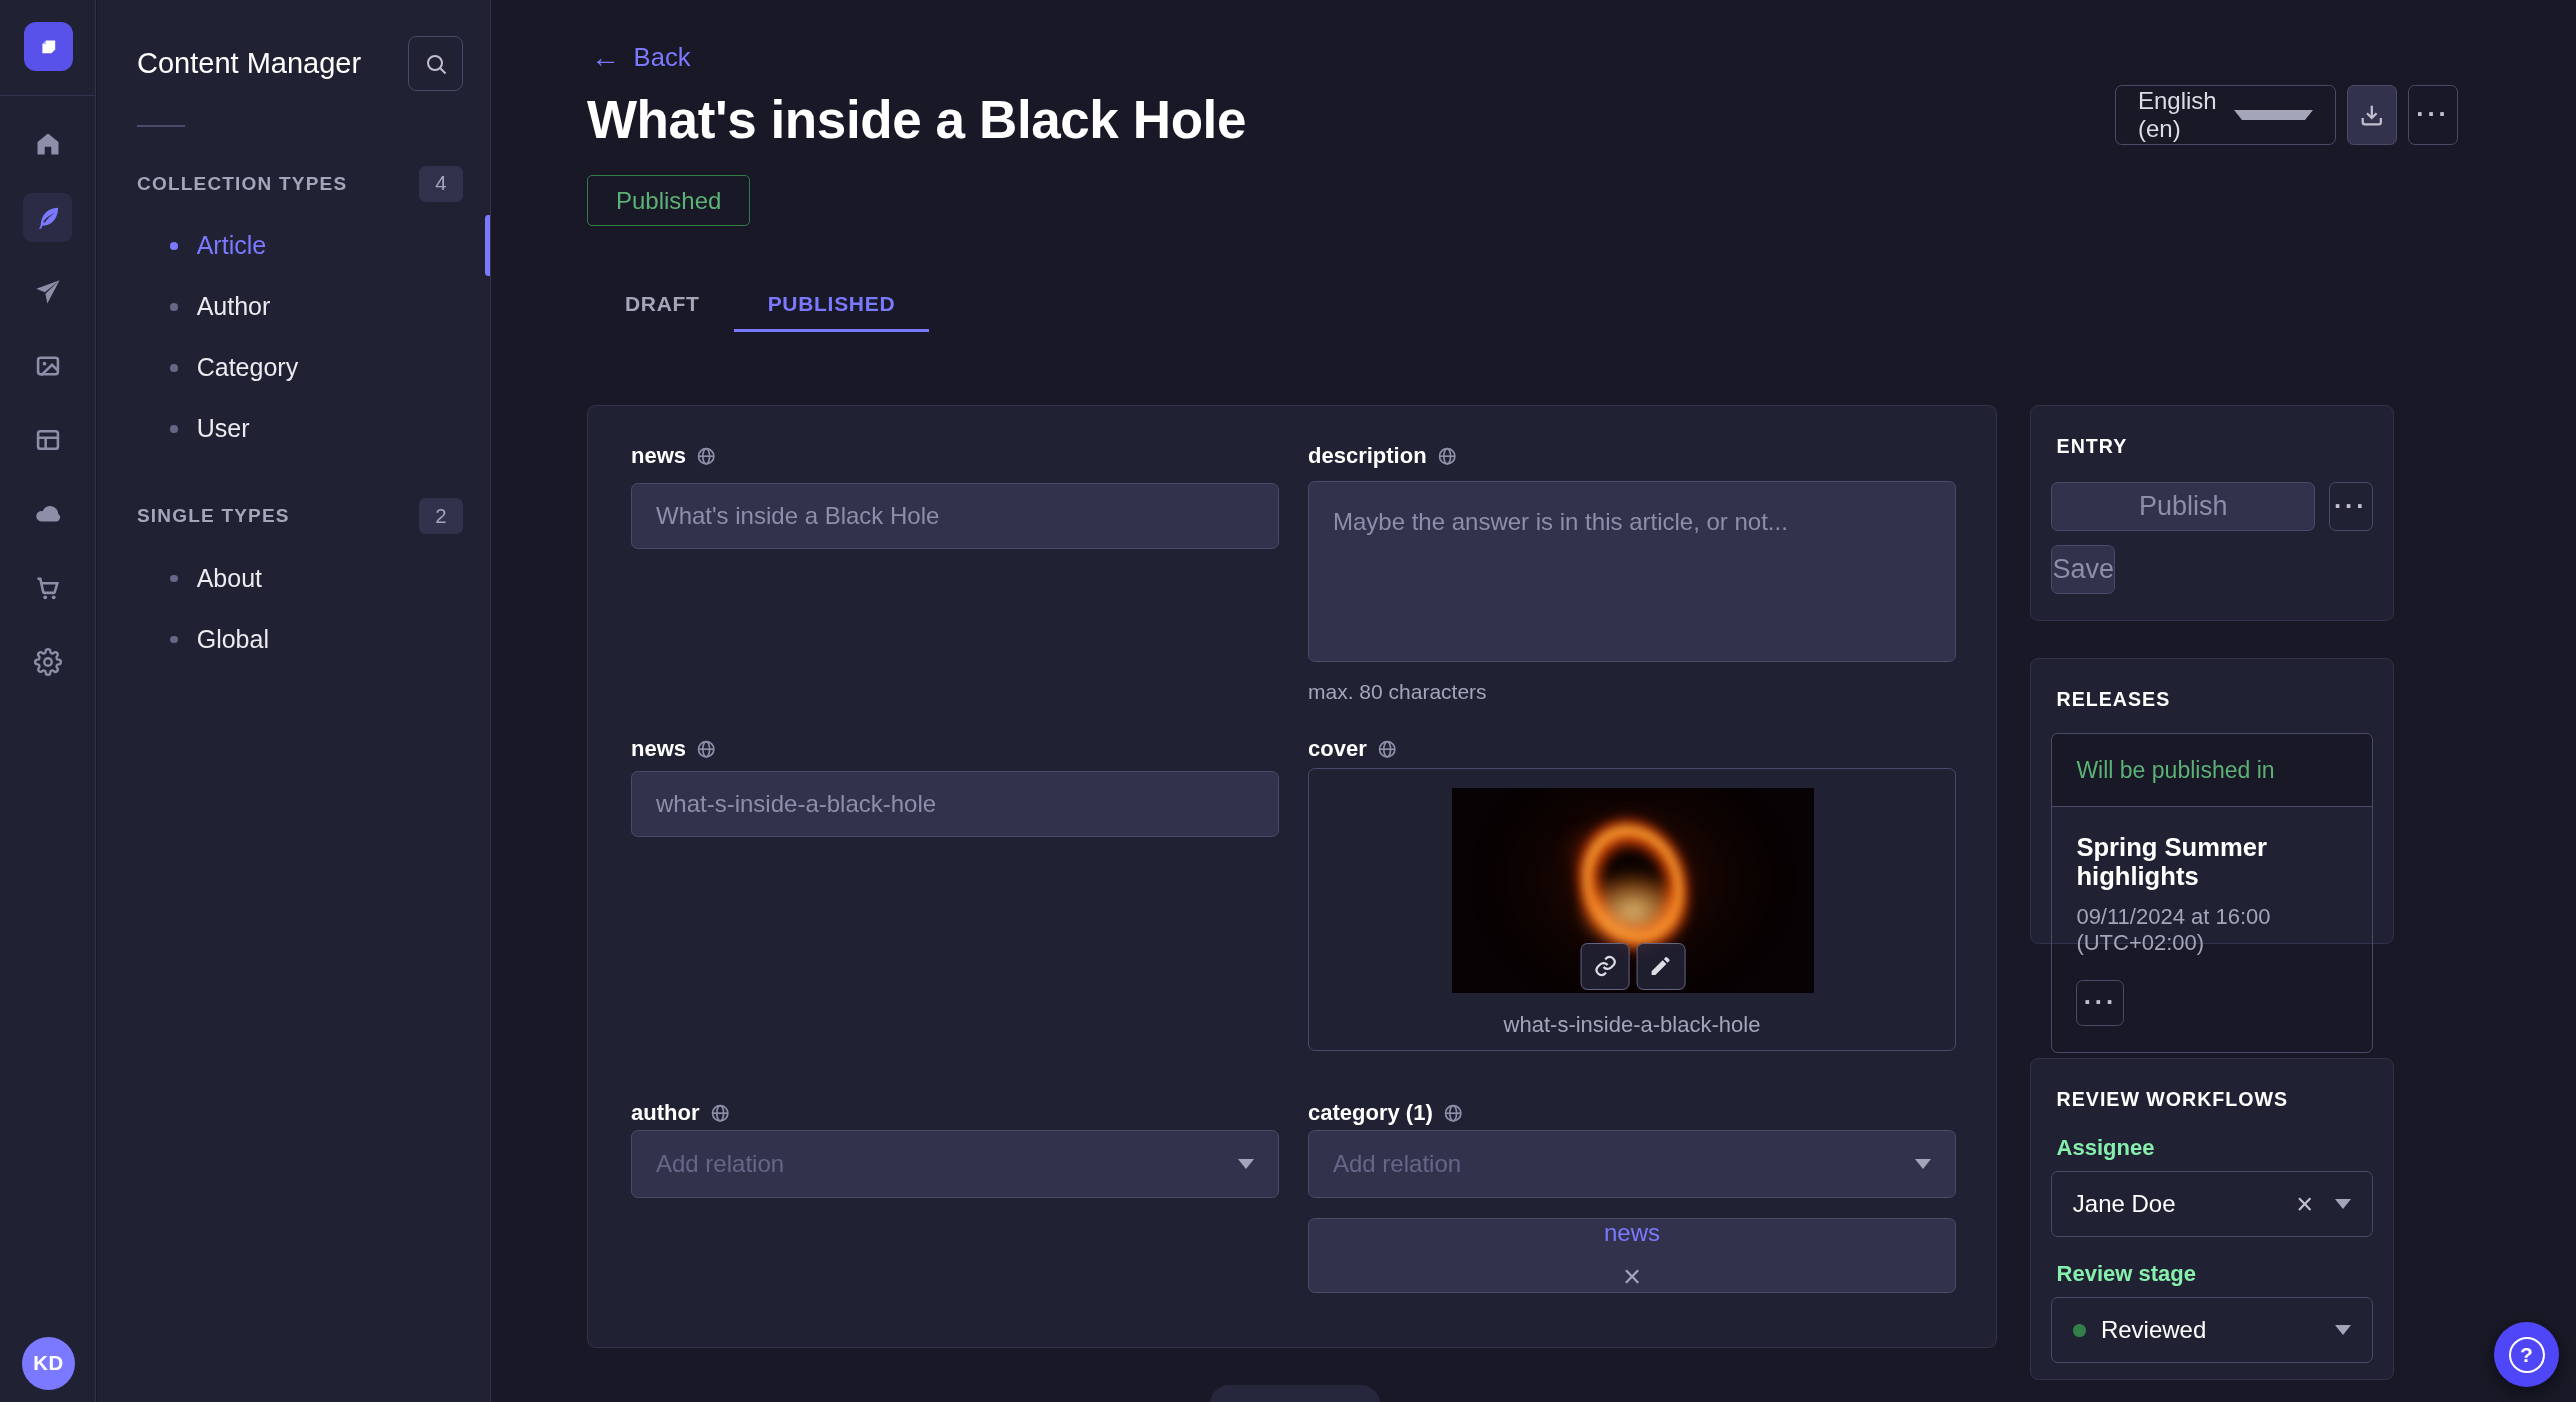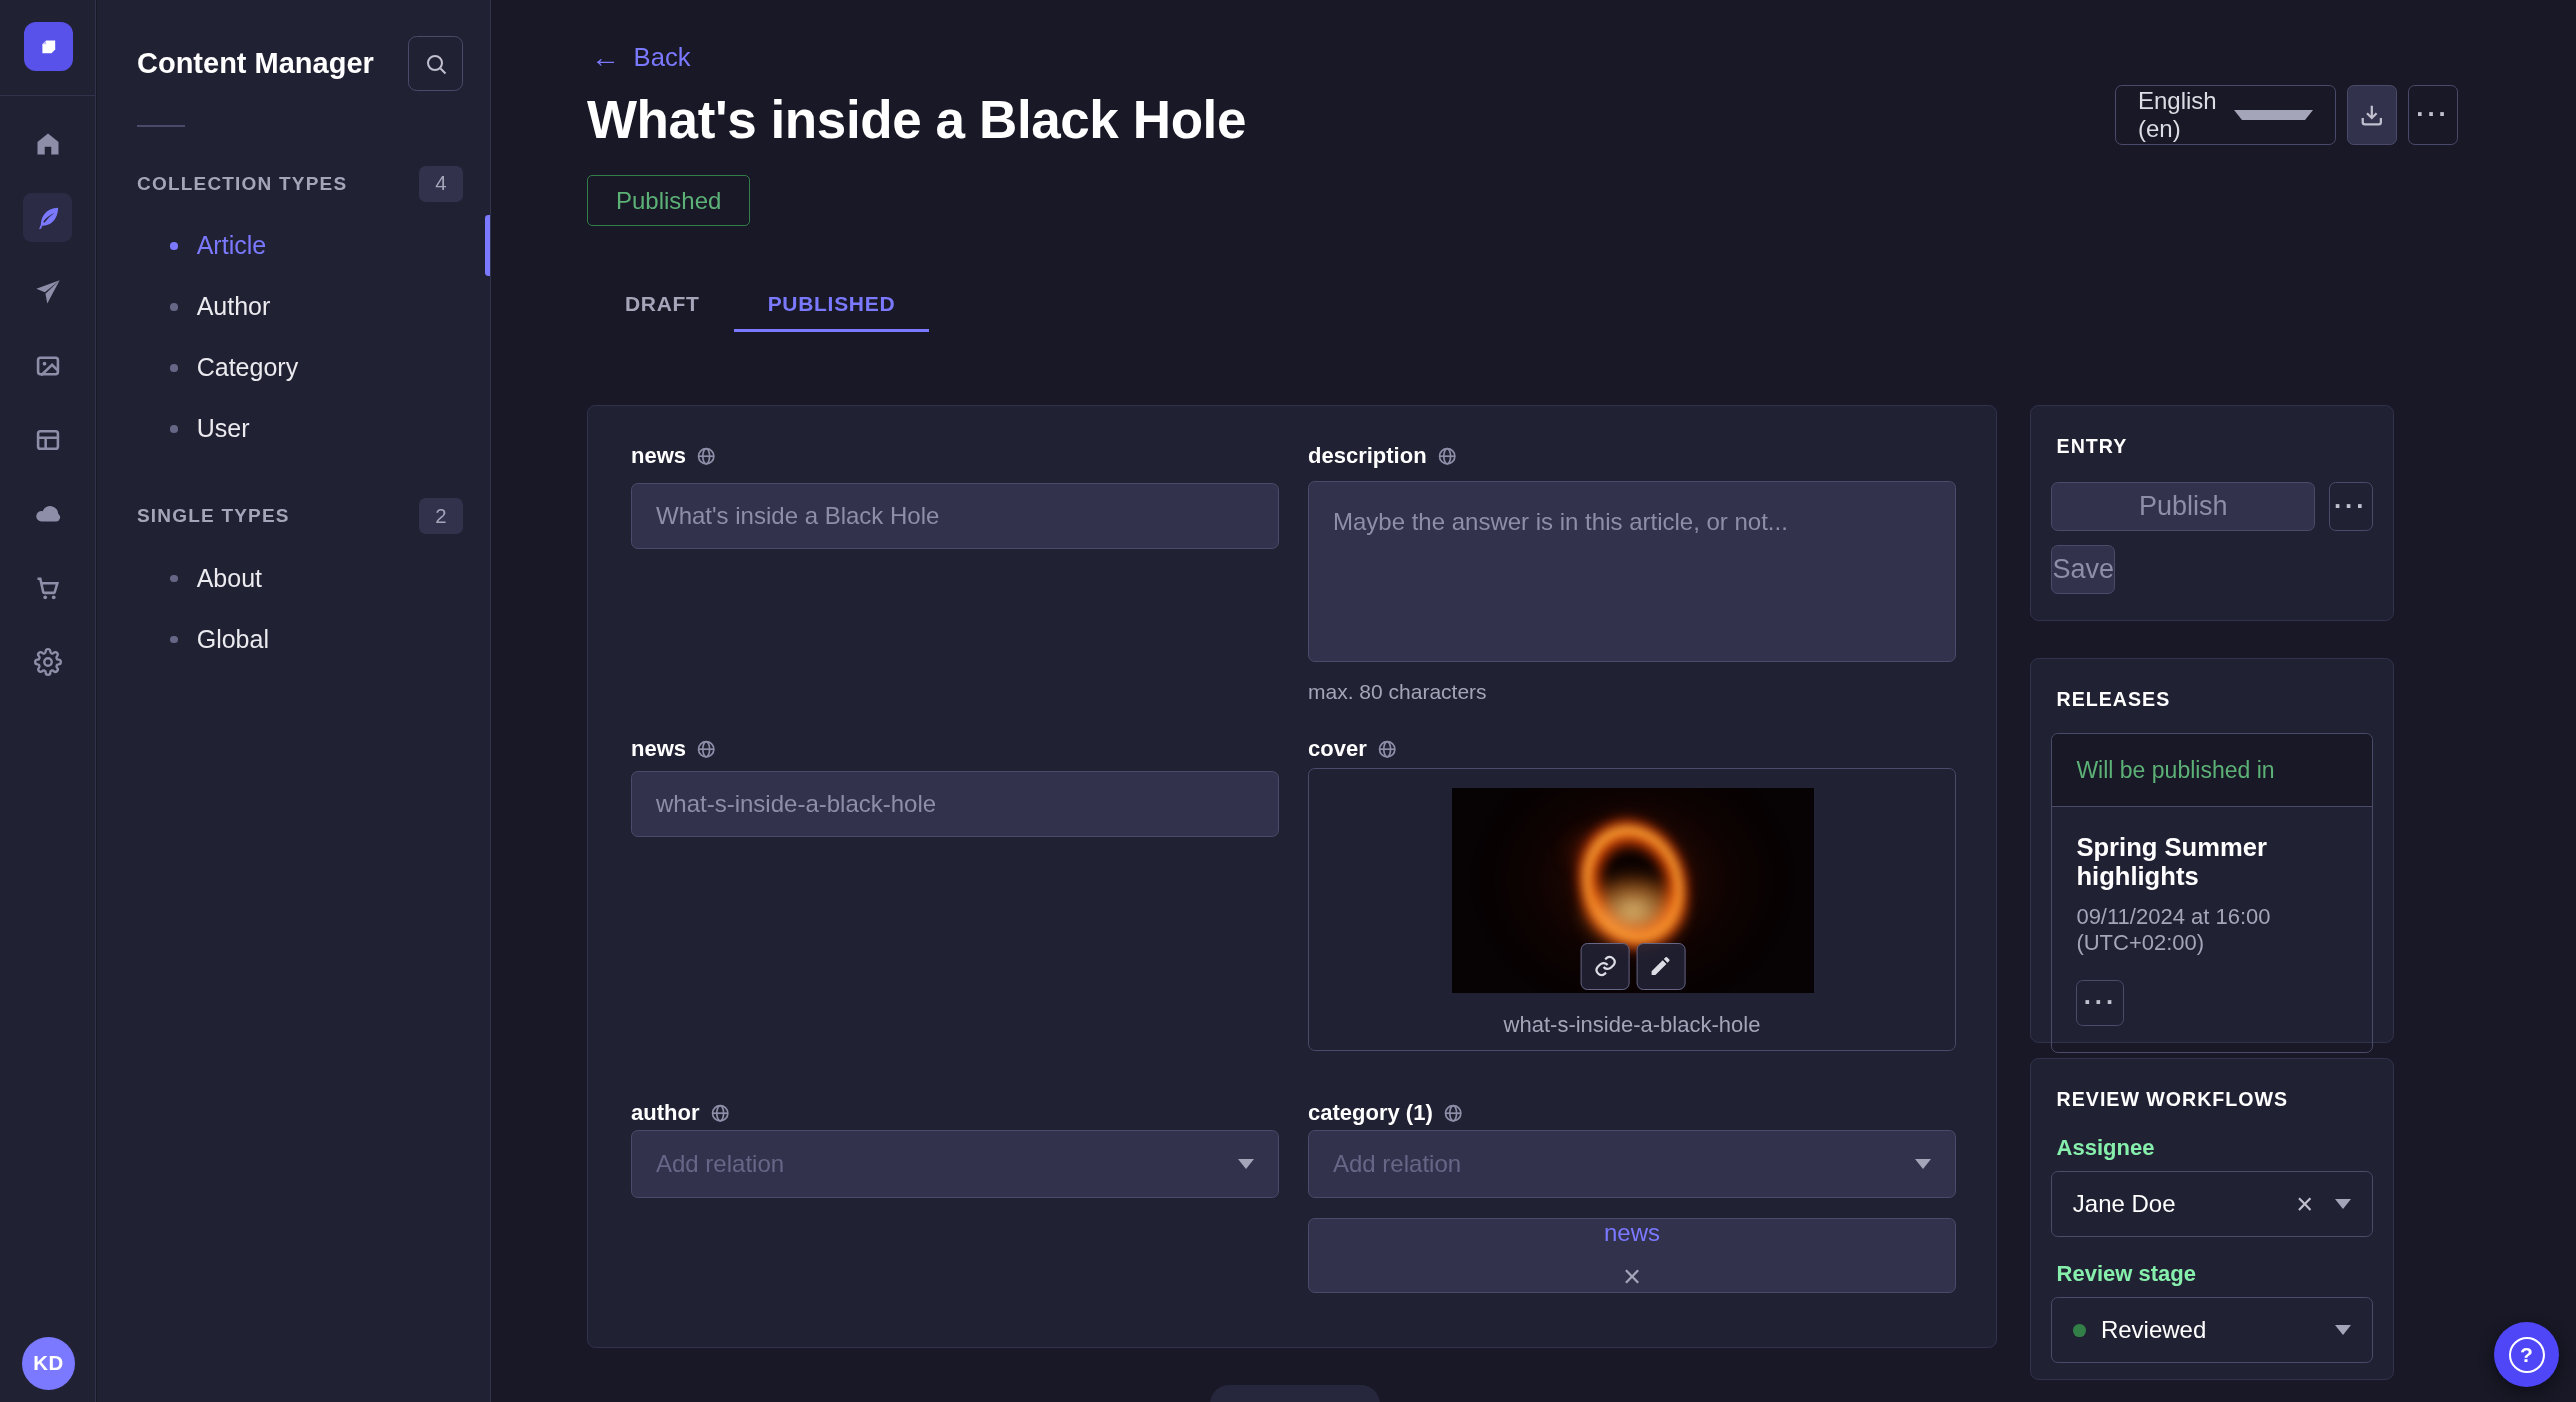--- a/index.html
+++ b/index.html
@@ -27,21 +27,21 @@
   .rail-btn.active { background:#2b2b46; color:#7b79ff; }
   .avatar { position:absolute; left:22px; bottom:12px; width:53px; height:53px; border-radius:50%;
             background:#7b79ff; color:#fff; font-size:20.4px; font-weight:700; letter-spacing:0.4px;
             display:flex; align-items:center; justify-content:center; }
 
   
   .subnav { position:absolute; left:97px; top:0; width:394px; height:1402px;
             background:#212134; border-right:0.9px solid #32324d; z-index:4; }
   .subnav-head { display:flex; align-items:center; justify-content:space-between;
                  padding:36px 27px 0 40px; }
-  .subnav-title { font-size:29px; font-weight:700; color:#fff; }
+  .subnav-title { font-size:29px; font-weight:400; color:#fff; }
   .search-btn { width:55px; height:55px; border:0.9px solid #4a4a6a; border-radius:8.5px;
                 background:transparent; color:#c0c0cf;
                 display:flex; align-items:center; justify-content:center; cursor:pointer; }
   .subnav-divider { margin:34px 0 0 40px; width:48px; height:1.7px; background:#4a4a6a; }
   .section-head { display:flex; align-items:center; justify-content:space-between;
                   padding:0 27px 0 40px; margin-top:39px; }
   .section-label { font-size:19px; font-weight:600; letter-spacing:1.2px; color:#a5a5ba; }
   .count-badge { min-width:44px; height:36px; padding:0 10.2px; background:#32324d; border-radius:6.8px;
                  color:#a5a5ba; font-size:20.4px; display:flex; align-items:center; justify-content:center; }
   .subnav ul { list-style:none; margin-top:13.6px; }
@@ -133,21 +133,21 @@
   .entry-panel { top:405px; height:216px; }
   .entry-row { display:flex; gap:13.6px; margin:24px 20.4px 0; }
   .btn { height:49px; background:#32324d; border:0.9px solid #4a4a6a; border-radius:6.8px;
          color:#8e8ea9; font-size:27px; display:flex; align-items:center; justify-content:center; cursor:pointer;
          font-family:"Liberation Sans", sans-serif; }
   .btn.primary-disabled { flex:1; }
   .btn.full { margin:13.6px 20.4px 0; }
   .icon-sq { width:44px; height:49px; background:transparent; border:0.9px solid #4a4a6a; border-radius:6.8px;
              display:flex; align-items:center; justify-content:center; cursor:pointer; }
 
-  .releases-panel { top:658px; height:385px; }
+  .releases-panel { top:658px; height:286px; }
   .release-card { margin:22px 20.4px 0; border:0.9px solid #4a4a6a; border-radius:6.8px; overflow:hidden; }
   .release-head { height:73px; background:#181826; border-bottom:0.9px solid #4a4a6a;
                   display:flex; align-items:center; padding:0 24px; color:#5cb176; font-size:23px; }
   .release-body { padding:25.6px 24px; }
   .release-name { font-size:25.6px; font-weight:600; color:#fff; }
   .release-date { font-size:22px; color:#a5a5ba; margin-top:13.6px; }
   .release-body .icon-sq { margin-top:24px; width:48px; height:46px; }
 
   .review-panel { top:1058px; height:322px; }
   .side-label { font-size:22px; font-weight:700; color:#86efac; margin:24px 0 10.2px 25.6px; }

